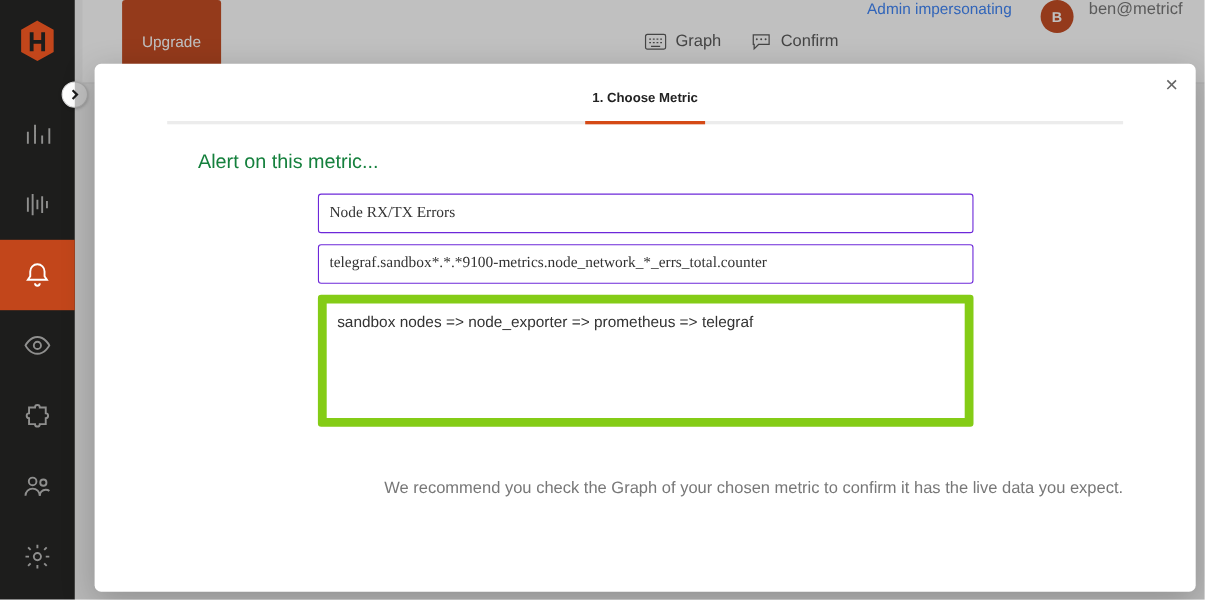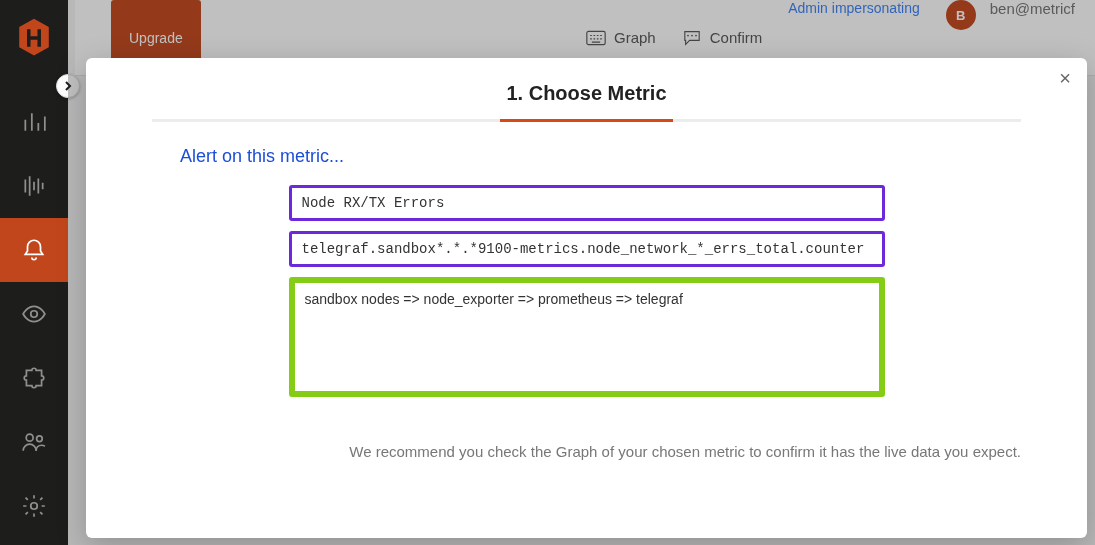--- a/index.html
+++ b/index.html
@@ -66,34 +66,34 @@
   }
   .modal-close {
     position: absolute; right: 16px; top: 10px; font-size: 20px; color: #666;
     cursor: pointer; line-height: 1;
   }
   .tabs {
     display: flex; justify-content: center; gap: 30px;
     border-bottom: 3px solid #ececec; margin-bottom: 24px; margin-top: 2px;
   }
   .tab {
-    padding: 0 6px 14px; font-size: 20px; color: #888; cursor: pointer;
+    padding: 0 6px 14px; font-size: 12px; color: #888; cursor: pointer;
     margin-bottom: -3px;
     text-align: right;
   }
   .tab.active { font-weight: 700; color: #222; border-bottom: 3px solid #d54a16; }
-  .section-title { font-size: 18px; color: #1d4ed8; margin-left: 28px; margin-bottom: 18px; }
+  .section-title { font-size: 18px; color: #15803d; margin-left: 28px; margin-bottom: 18px; }
   .form-col { width: 596px; margin: 0 auto; }
   .input {
-    width: 100%; height: 36px; border: 3px solid #6d28d9; border-radius: 3px;
+    width: 100%; height: 36px; border: 1px solid #6d28d9; border-radius: 3px;
     padding: 0 10px; font-size: 14px; color: #333; margin-bottom: 10px;
-    font-family: Liberation Mono, monospace;
+    font-family: Liberation Serif, serif;
   }
   .textarea {
-    width: 100%; height: 120px; border: 6px solid #84cc16; border-radius: 3px;
+    width: 100%; height: 120px; border: 8px solid #84cc16; border-radius: 3px;
     padding: 8px 10px; font-size: 14px; color: #333; resize: none;
     font-family: inherit; outline: none;
   }
   .hint { text-align: right; color: #777; font-size: 15px; margin-top: 42px; }
   .actions { display: flex; justify-content: flex-end; gap: 12px; margin-top: 24px; }
   .btn-secondary {
     background: #fff; border: 1px solid #d6d6d6; color: #444;
     padding: 8px 16px; border-radius: 3px; font-size: 13px; cursor: pointer;
   }
   .btn-primary {

